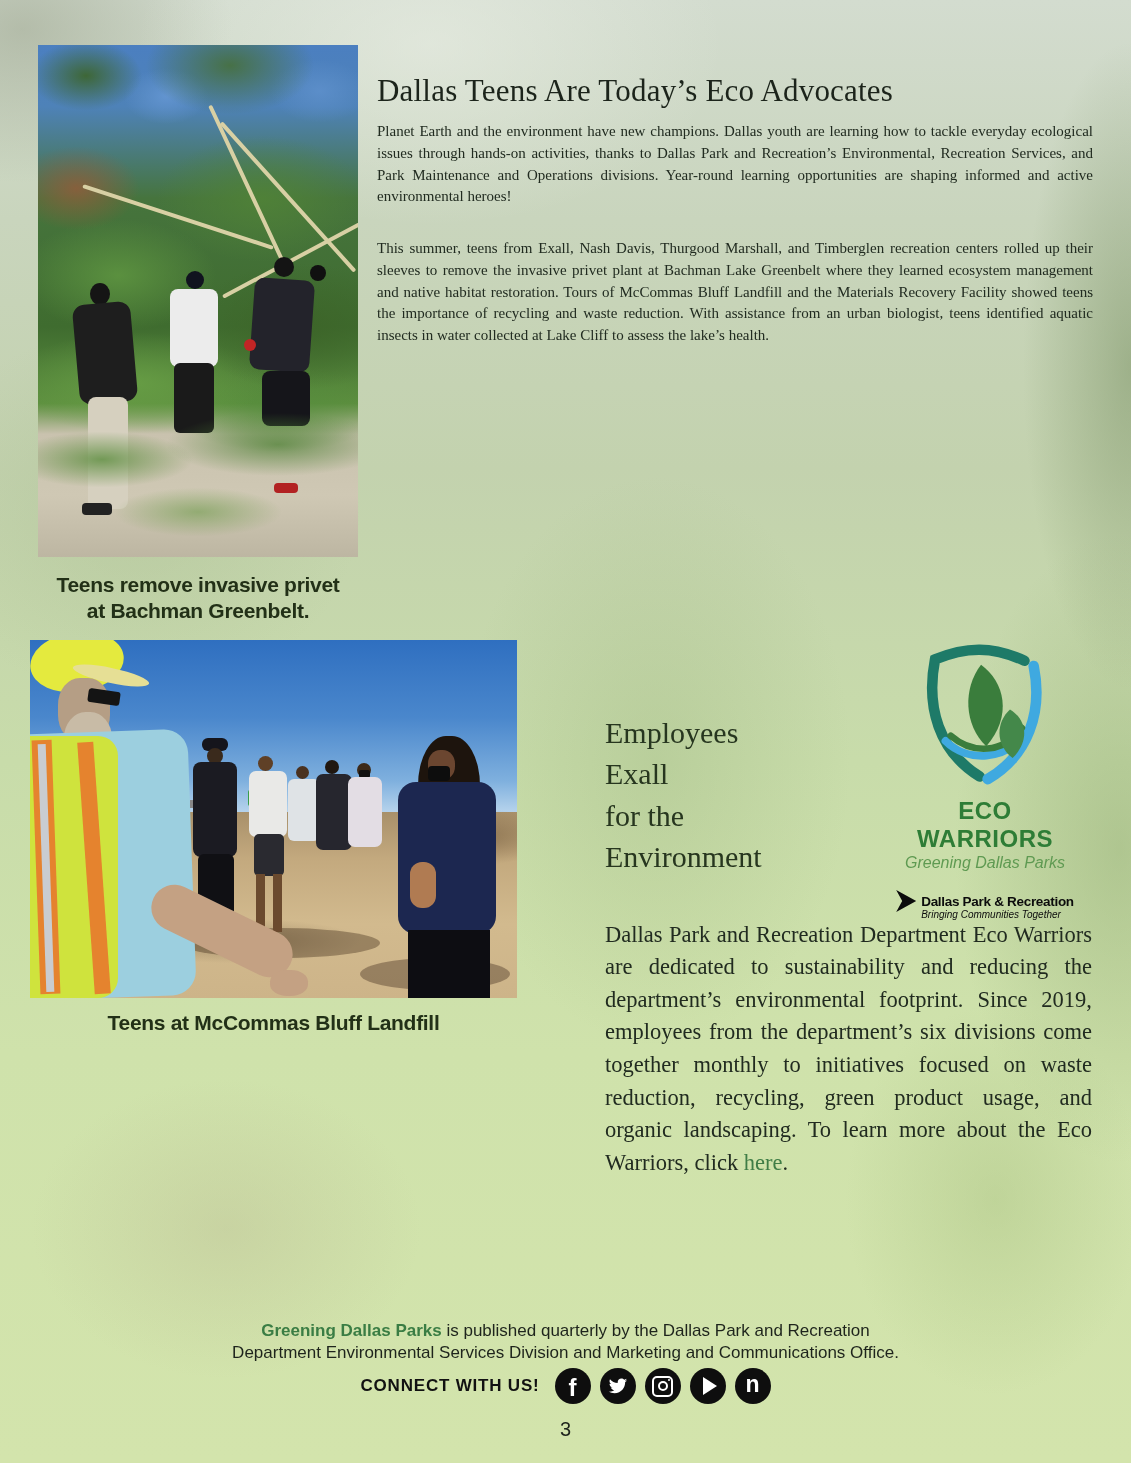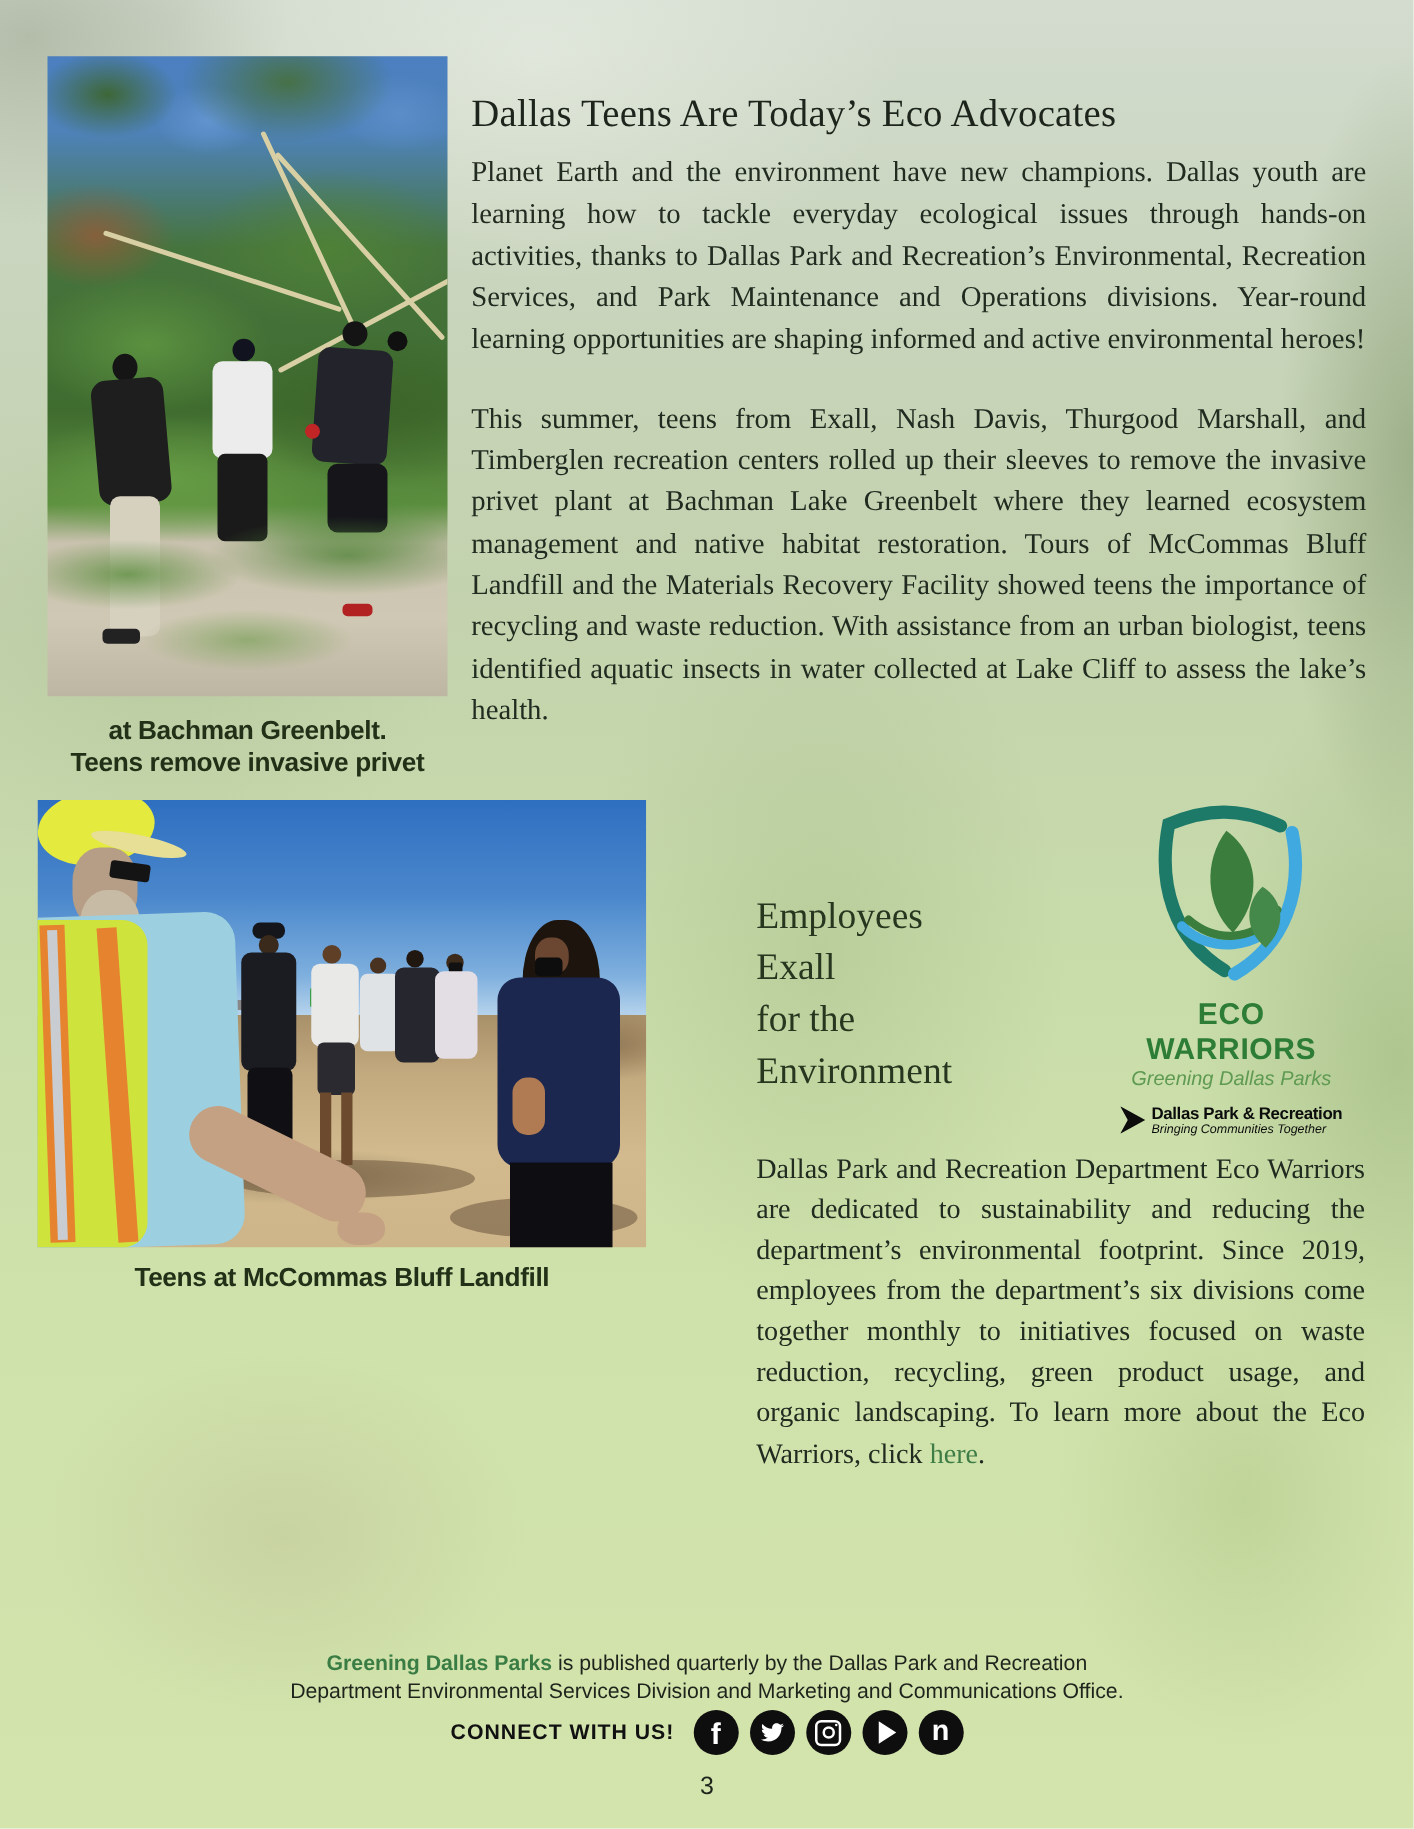--- a/index.html
+++ b/index.html
@@ -14,21 +14,21 @@
       radial-gradient(ellipse 260px 380px at 58% 52%, rgba(150,175,120,.30), transparent 75%),
       radial-gradient(ellipse 300px 250px at 12% 35%, rgba(165,185,140,.35), transparent 75%),
       radial-gradient(ellipse 260px 200px at 20% 84%, rgba(180,175,140,.30), transparent 75%),
       radial-gradient(ellipse 200px 260px at 88% 82%, rgba(160,185,120,.35), transparent 75%),
       linear-gradient(180deg,#d3dccf 0%,#c9d5bd 15%,#c3d2ae 32%,#c8dcaa 52%,#cfe2ab 72%,#d3e4ac 100%);
   }
   .sh{position:absolute;}
   
   .article{position:absolute;left:377px;top:44px;width:716px;margin-top:29px;}
   .headline{font-size:31px;font-weight:500;color:#1c241b;letter-spacing:.2px;margin:0 0 12px 0;}
-  .bodytext{font-size:23px;line-height:1.45;text-align:justify;color:#212b20;margin:0 0 30px 0;}
+  .bodytext{font-size:15px;line-height:1.45;text-align:justify;color:#212b20;margin:0 0 30px 0;}
   
   .photo{position:absolute;overflow:hidden;}
   .photo1{left:38px;top:45px;width:320px;height:512px;
     background:linear-gradient(180deg,#4b7fc0 0%,#4e82b8 12%,#46743d 30%,#3f6c2f 55%,#5d8f3f 70%,#c9c2ae 76%,#cfc8b4 88%,#bdb6a2 100%);}
   .p1-foliage{inset:0;background:
     radial-gradient(ellipse 80px 50px at 15% 6%, rgba(60,100,40,.9), transparent 70%),
     radial-gradient(ellipse 120px 70px at 60% 4%, rgba(70,110,50,.85), transparent 70%),
     radial-gradient(ellipse 60px 40px at 40% 10%, rgba(100,150,210,.9), transparent 70%),
     radial-gradient(ellipse 70px 45px at 88% 9%, rgba(95,145,205,.8), transparent 70%),
     radial-gradient(ellipse 90px 60px at 12% 28%, rgba(145,92,58,.85), transparent 70%),
@@ -62,21 +62,21 @@
     text-align:justify;color:#212b20;}
   .eco-link{color:#3f7d46;text-decoration:none;cursor:pointer;}
   
   .logo-block{position:absolute;left:890px;top:641px;width:190px;text-align:center;}
   .logo-title{font-family:"Liberation Sans",sans-serif;font-weight:700;font-size:24px;
     letter-spacing:.5px;color:#2e7d36;margin-top:2px;}
   .logo-sub{font-family:"Liberation Sans",sans-serif;font-style:italic;font-size:16px;color:#5f9a52;margin-top:1px;}
   .dpr-row{display:flex;align-items:center;justify-content:center;gap:5px;margin-top:10px;}
   .dpr-chevron{width:20px;height:22px;background:#0c0c0c;
     clip-path:polygon(0 0,100% 50%,0 100%,30% 50%);}
-  .dpr-text{text-align:left;color:#0c0c0c;font-family:"Liberation Sans",sans-serif;}
+  .dpr-text{text-align:left;color:#0c0c0c;font-family:"Liberation Sans",sans-serif;margin-top:12px;}
   .dpr-name{font-weight:700;font-size:13.5px;letter-spacing:-.3px;}
   .dpr-tag{font-style:italic;font-size:10px;margin-top:0px;}
   
   .footer-text{position:absolute;left:0;top:1320px;width:100%;text-align:center;
     font-family:"Liberation Sans",sans-serif;font-size:17px;line-height:1.3;color:#1e241c;}
   .brand{color:#3a7d44;font-weight:700;}
   .connect-row{position:absolute;left:0;top:1368px;width:100%;display:flex;
     align-items:center;justify-content:center;gap:9px;}
   .connect-label{font-family:"Liberation Sans",sans-serif;font-weight:700;font-size:17px;
     letter-spacing:.8px;color:#111;margin-right:6px;}
@@ -116,22 +116,22 @@
 
     <div class="sh" style="left:236px;top:212px;width:20px;height:20px;border-radius:50%;background:#141414;"></div>
     <div class="sh" style="left:272px;top:220px;width:16px;height:16px;border-radius:50%;background:#101010;"></div>
     <div class="sh" style="left:214px;top:234px;width:60px;height:92px;border-radius:10px;background:#23232b;transform:rotate(4deg);"></div>
     <div class="sh" style="left:206px;top:294px;width:12px;height:12px;border-radius:50%;background:#c22525;"></div>
     <div class="sh" style="left:224px;top:326px;width:48px;height:55px;border-radius:8px;background:#15151a;"></div>
     <div class="sh" style="left:236px;top:438px;width:24px;height:10px;border-radius:4px;background:#b22222;"></div>
     <div class="sh p1-debris"></div>
   </div>
   <div class="caption caption1">
+    <div>Teens remove invasive privet</div>
     <div>at Bachman Greenbelt.</div>
-    <div>Teens remove invasive privet</div>
   </div>
 
   <div class="article">
     <h1 class="headline">Dallas Teens Are Today’s Eco Advocates</h1>
     <p class="bodytext">Planet Earth and the environment have new champions. Dallas youth are learning how to tackle everyday ecological issues through hands-on activities, thanks to Dallas Park and Recreation’s Environmental, Recreation Services, and Park Maintenance and Operations divisions. Year-round learning opportunities are shaping informed and active environmental heroes!</p>
     <p class="bodytext">This summer, teens from Exall, Nash Davis, Thurgood Marshall, and Timberglen recreation centers rolled up their sleeves to remove the invasive privet plant at Bachman Lake Greenbelt where they learned ecosystem management and native habitat restoration. Tours of McCommas Bluff Landfill and the Materials Recovery Facility showed teens the importance of recycling and waste reduction. With assistance from an urban biologist, teens identified aquatic insects in water collected at Lake Cliff to assess the lake’s health.</p>
   </div>
 
   <div class="photo photo2">
     <div class="sh p2-sky"></div>

